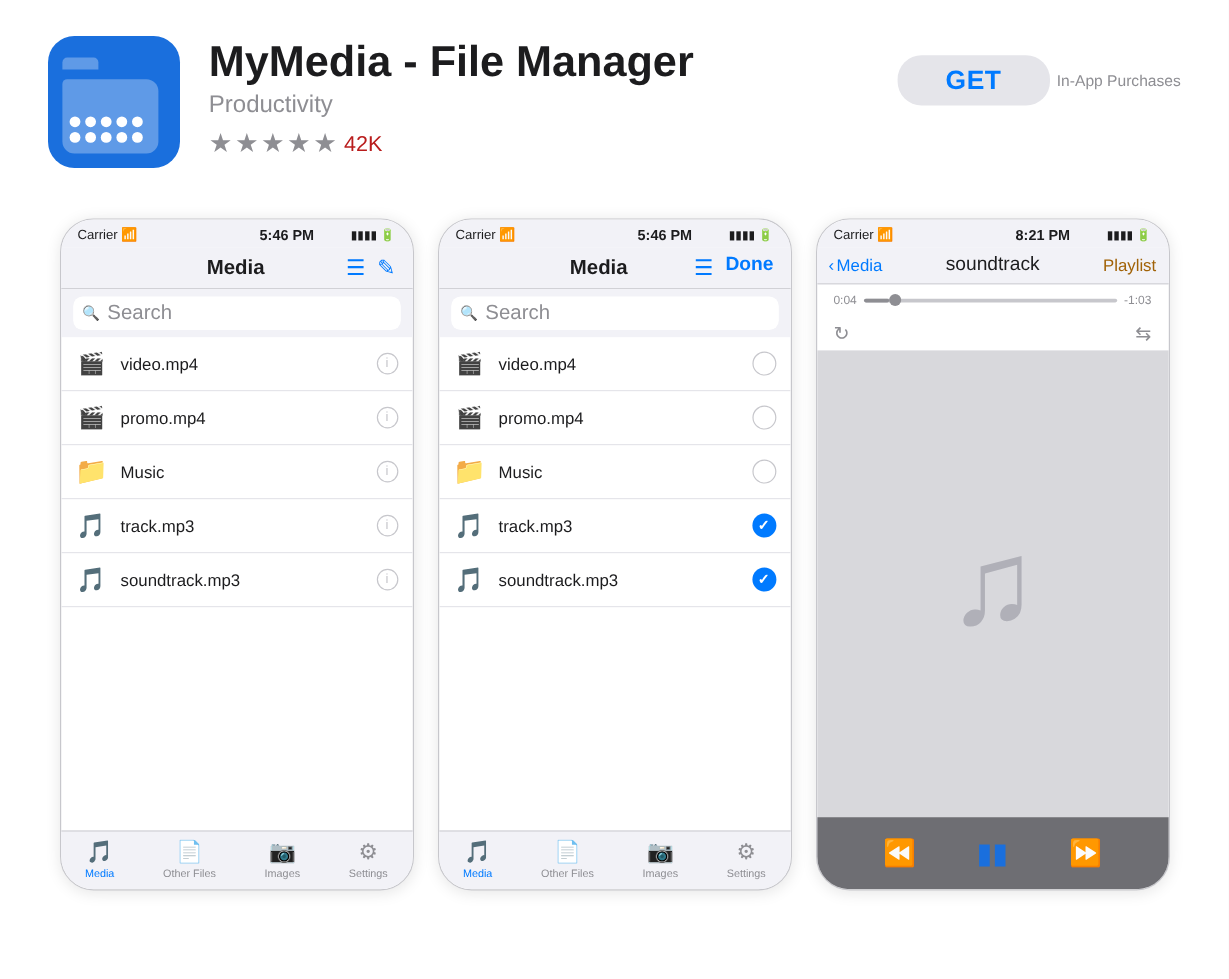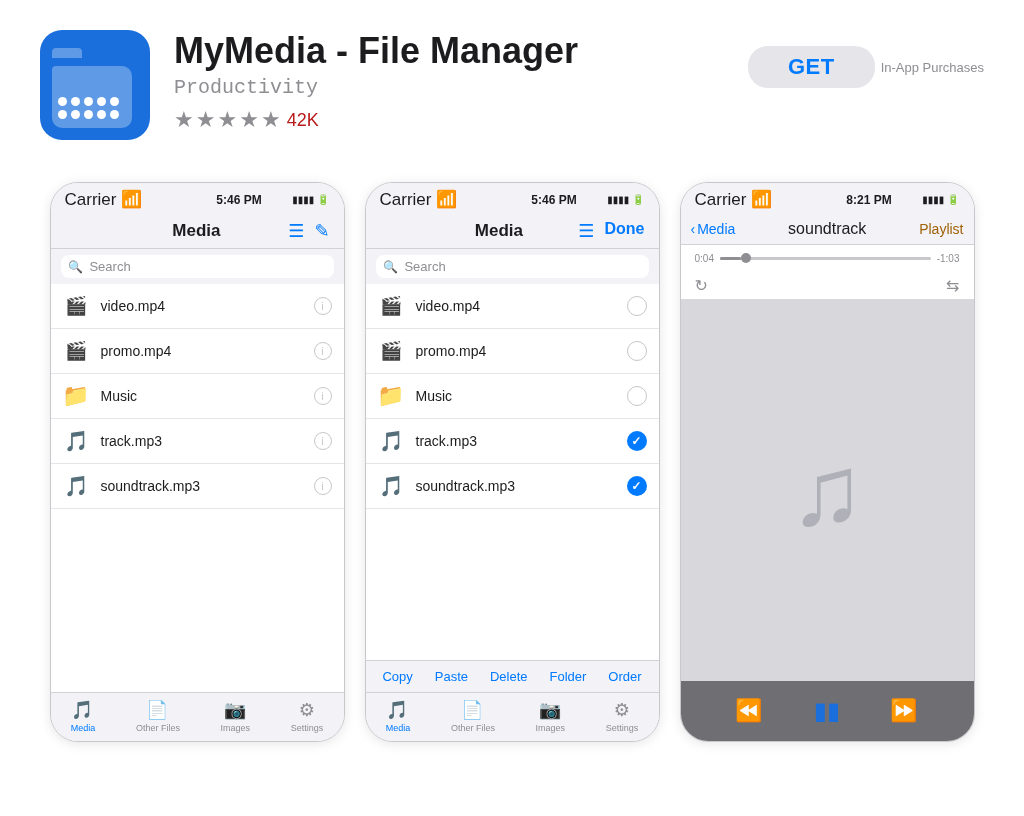--- a/index.html
+++ b/index.html
@@ -95,21 +95,20 @@
       font-size: 36px;
       font-weight: 600;
       color: #1c1c1e;
       margin-bottom: 4px;
     }
 
     .app-category {
       font-size: 20px;
       color: #8e8e93;
       margin-bottom: 8px;
-      font-family: Liberation Mono, monospace;
     }
 
     .stars-row {
       display: flex;
       align-items: center;
       gap: 6px;
     }
 
     .stars {
       display: flex;
@@ -178,21 +177,21 @@
       justify-content: space-between;
       align-items: center;
       padding: 6px 14px 4px;
       font-size: 11px;
       color: #1c1c1e;
       background: #f2f2f7;
       flex-shrink: 0;
     }
 
     .status-carrier {
-      font-size: 17px;
+      font-size: 11px;
       font-weight: 500;
       text-align: right;
     }
 
     .status-time {
       font-size: 12px;
       font-weight: 600;
       position: absolute;
       left: 50%;
       transform: translateX(-50%);
@@ -254,21 +253,21 @@
       padding: 4px 8px;
       gap: 6px;
     }
 
     .search-icon-inline {
       color: #8e8e93;
       font-size: 12px;
     }
 
     .search-text {
-      font-size: 13px;
+      font-size: 17px;
       color: #8e8e93;
     }
 
     
     .file-list {
       flex: 1;
       overflow: hidden;
     }
 
     .file-item {
@@ -705,27 +704,20 @@
           <div class="file-icon">
             <span class="music-icon">🎵</span>
           </div>
           <span class="file-name">soundtrack.mp3</span>
           <div class="circle-checked">
             <span class="check-mark">✓</span>
           </div>
         </div>
       </div>
 
-      <div class="action-bar">
-        <span class="action-btn">Copy</span>
-        <span class="action-btn">Paste</span>
-        <span class="action-btn">Delete</span>
-        <span class="action-btn">Folder</span>
-        <span class="action-btn">Order</span>
-      </div>
 
       <div class="tab-bar">
         <div class="tab-item">
           <span class="tab-icon-active">🎵</span>
           <span class="tab-label-active">Media</span>
         </div>
         <div class="tab-item">
           <span class="tab-icon">📄</span>
           <span class="tab-label">Other Files</span>
         </div>

